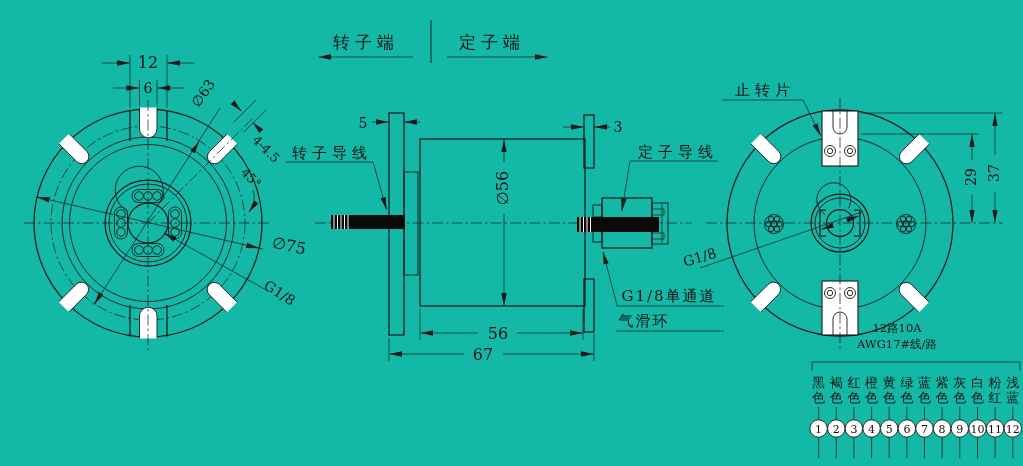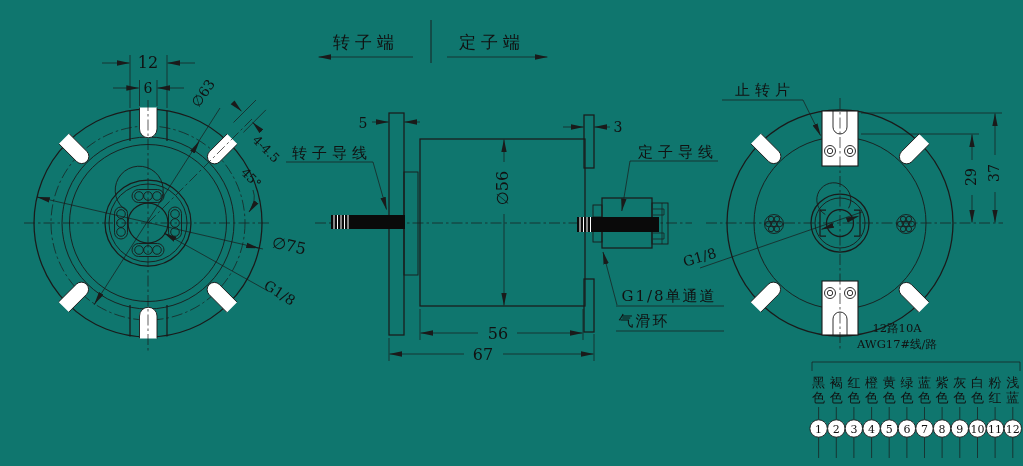--- a/index.html
+++ b/index.html
@@ -1,16 +1,16 @@
 <!DOCTYPE html>
 <html><head>
 <meta charset="utf-8">
 <style>
   html,body{margin:0;padding:0;background:#fff;}
-  .page{width:1023px;height:466px;background:#0f766e;position:relative;overflow:hidden;}
+  .page{width:1023px;height:466px;background:#14b8a6;position:relative;overflow:hidden;}
   svg{display:block;}
   text{font-family:"DejaVu Serif","DejaVu Sans","Liberation Serif",serif;fill:#111;}
   .s1{stroke:#1a1a1a;stroke-width:1.25;fill:none;}
   .s2{stroke:#1a1a1a;stroke-width:0.9;fill:none;}
   .s3{stroke:#1a1a1a;stroke-width:0.7;fill:none;}
   .cl{stroke:#1a1a1a;stroke-width:0.7;fill:none;stroke-dasharray:11 3 2.5 3;}
   .wf1{stroke:#1a1a1a;stroke-width:1.1;fill:#fff;}
   .wf2{stroke:#1a1a1a;stroke-width:0.9;fill:#fff;}
   .fillw{fill:#fff;stroke:none;}
   .blk{fill:#0a0a0a;stroke:none;}

